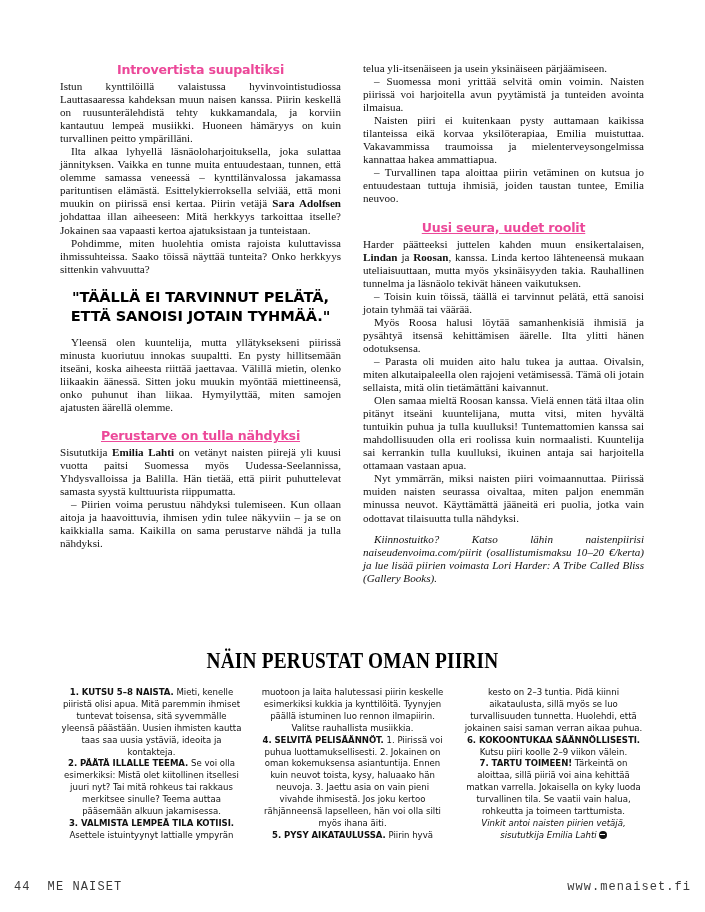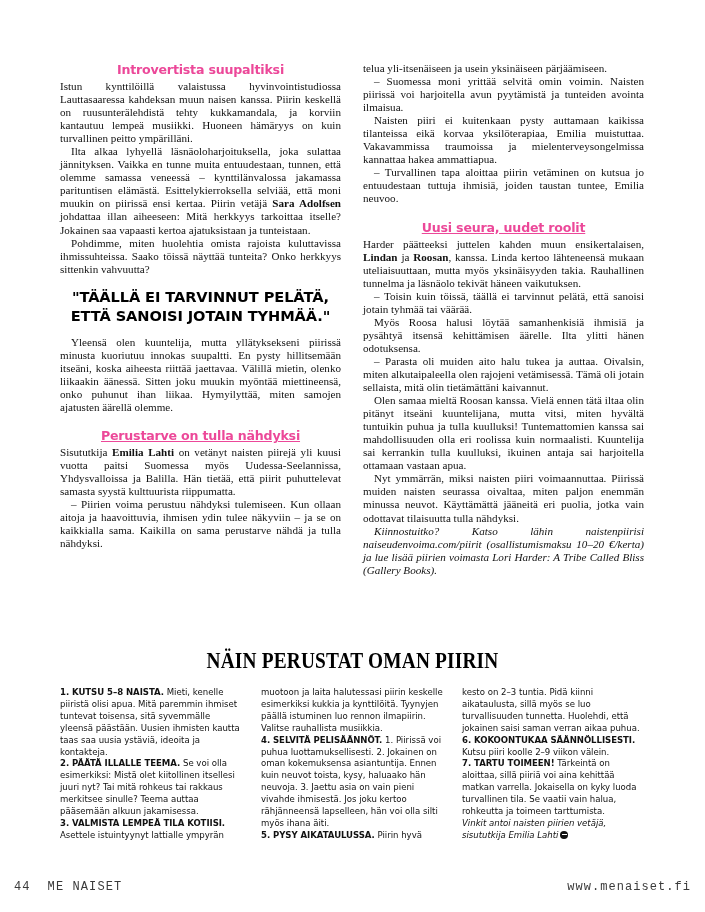--- a/index.html
+++ b/index.html
@@ -53,20 +53,21 @@
     text-align: justify;
     margin: 0;
     color: #111;
     hyphens: auto;
     -webkit-hyphens: auto;
   }
   p.body.indent { text-indent: 11px; }
   p.body.ital {
     font-style: italic;
     text-indent: 11px;
+    margin-top: 8px;
   }
   p.body b { font-weight: bold; }
 
   
   .pullquote {
     font-family: "DejaVu Sans", sans-serif;
     font-weight: bold;
     font-size: 14.6px;
     line-height: 19.5px;
     letter-spacing: -0.1px;
@@ -97,21 +98,21 @@
   .sidebar-cols {
     display: flex;
     gap: 18px;
   }
   .sb-col {
     width: 183px;
     font-family: "DejaVu Sans", sans-serif;
     font-size: 8.55px;
     line-height: 11.9px;
     color: #111;
-    text-align: left;
+    text-align: center;
   }
   .sb-col p { margin: 0; }
   .sb-col b { font-weight: bold; letter-spacing: -0.05px; }
   .sb-col .attrib {
     font-style: italic;
     margin-top: 0;
   }
   .endmark {
     display: inline-block;
     width: 8px;

